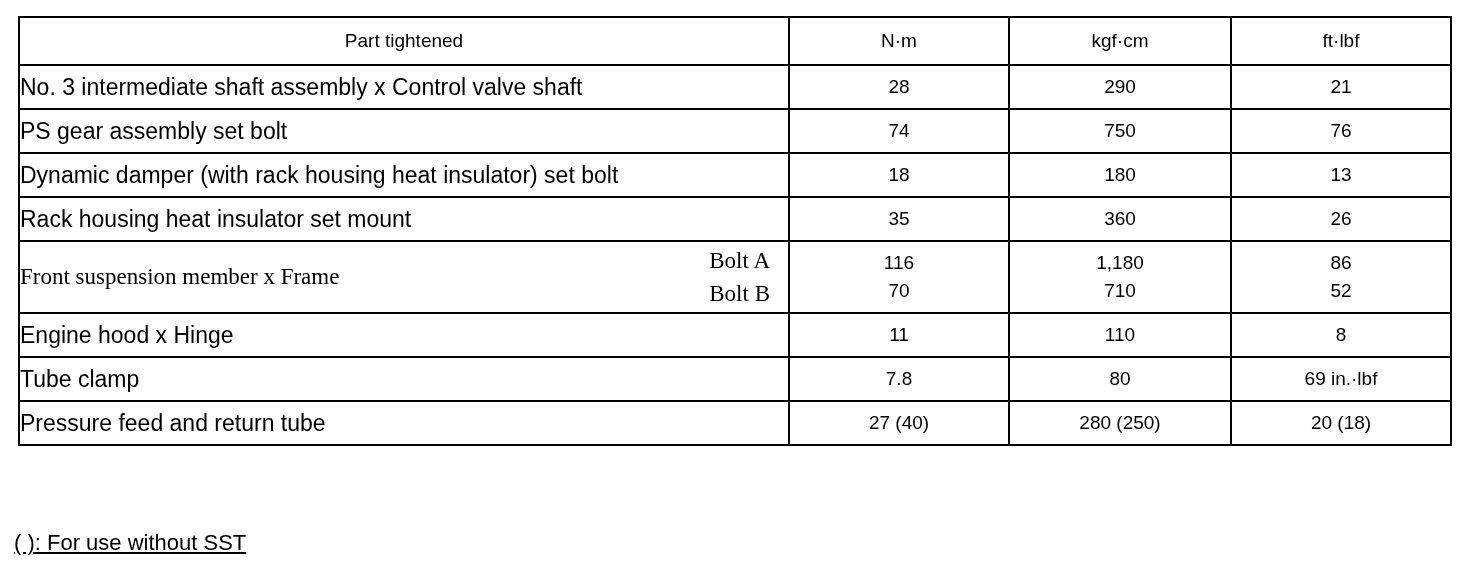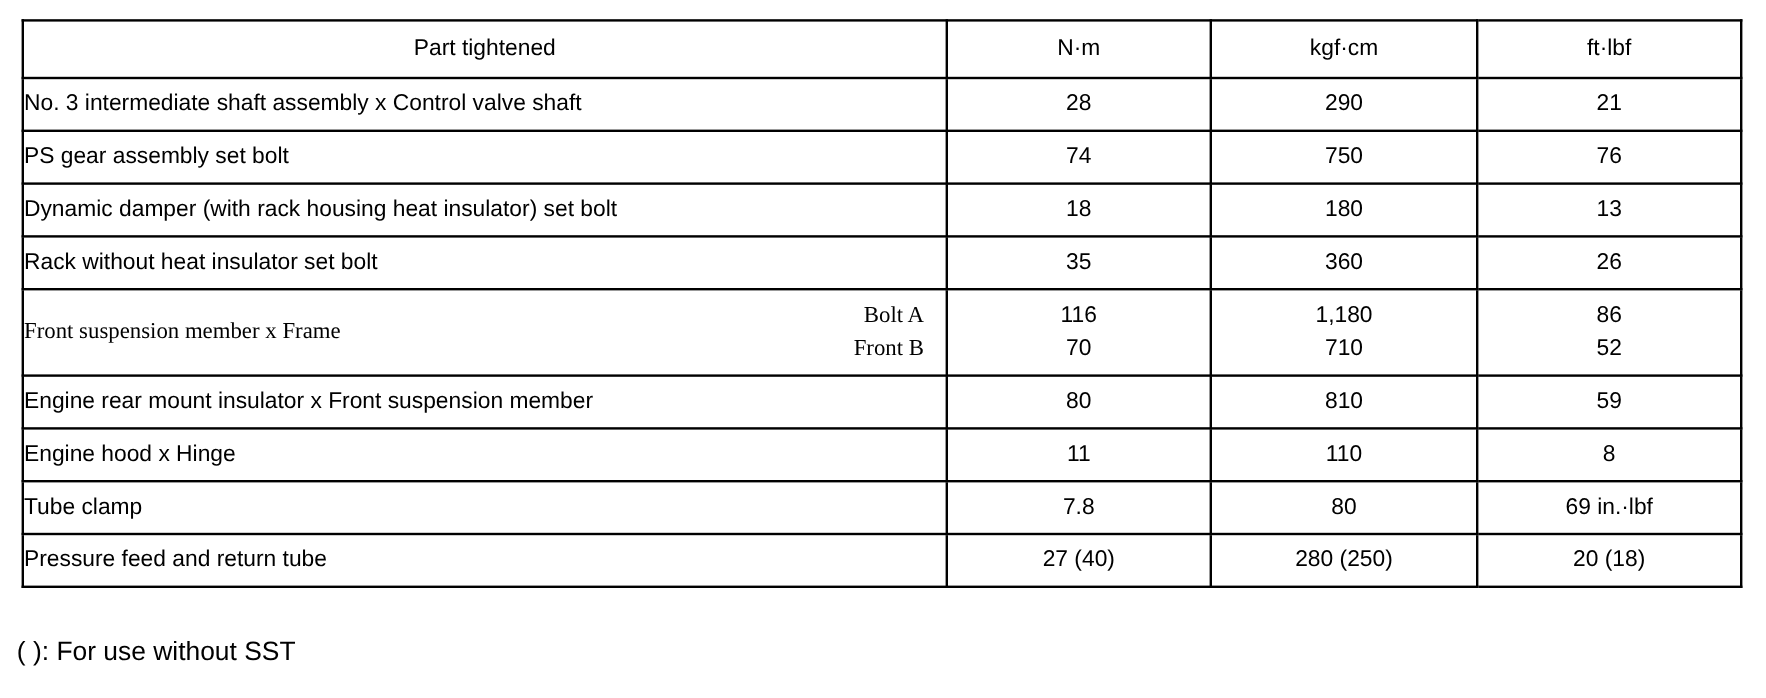--- a/index.html
+++ b/index.html
@@ -35,21 +35,21 @@
   .col-nm     { width: 220px; }
   .col-kgf    { width: 222px; }
   .col-ftlbf  { width: 220px; }
 
   .hdr td {
     text-align: center;
     font-size: 19px;
     height: 46px;
   }
   .cell-part {
-    font-size: 19px;
+    font-size: 23px;
     padding: 0 0 0 22px;
     height: 42px;
     white-space: nowrap;
   }
   .cell-val {
     text-align: center;
     font-size: 19px;
     height: 42px;
     border-radius: 10px;
   }
@@ -73,20 +73,21 @@
     line-height: 1.45;
   }
   .tall {
     height: 70px;
   }
   .footnote {
     position: absolute;
     left: 14px;
     top: 530px;
     font-size: 22px;
+    text-decoration: underline;
   }
 </style>
 </head>
 <body>
 
 <div class="sheet">
   <table class="torque">
     <colgroup>
       <col class="col-part">
         <col class="col-nm">
@@ -116,33 +117,33 @@
       </tr>
 
       <tr>
         <td class="cell-part">Dynamic damper (with rack housing heat insulator) set bolt</td>
         <td class="cell-val">18</td>
         <td class="cell-val">180</td>
         <td class="cell-val">13</td>
       </tr>
 
       <tr>
-        <td class="cell-part">Rack without heat insulator set bolt</td>
+        <td class="cell-part">Rack housing heat insulator set mount</td>
         <td class="cell-val">35</td>
         <td class="cell-val">360</td>
         <td class="cell-val">26</td>
       </tr>
 
       <tr>
         <td class="cell-part tall">
           <div class="part-flex">
             <span>Front suspension member x Frame</span>
             <span class="bolt-rows">
               <span>Bolt A</span>
-              <span>Front B</span>
+              <span>Bolt B</span>
             </span>
           </div>
         </td>
         <td class="cell-val tall">
           <div class="val-stack">
             <span>116</span>
             <span>70</span>
           </div>
         </td>
         <td class="cell-val tall">
@@ -152,26 +153,20 @@
           </div>
         </td>
         <td class="cell-val tall">
           <div class="val-stack">
             <span>86</span>
             <span>52</span>
           </div>
         </td>
       </tr>
 
-      <tr>
-        <td class="cell-part">Engine rear mount insulator x Front suspension member</td>
-        <td class="cell-val">80</td>
-        <td class="cell-val">810</td>
-        <td class="cell-val">59</td>
-      </tr>
 
 
       <tr>
         <td class="cell-part">Engine hood x Hinge</td>
         <td class="cell-val">11</td>
         <td class="cell-val">110</td>
         <td class="cell-val">8</td>
       </tr>
 
       <tr>

